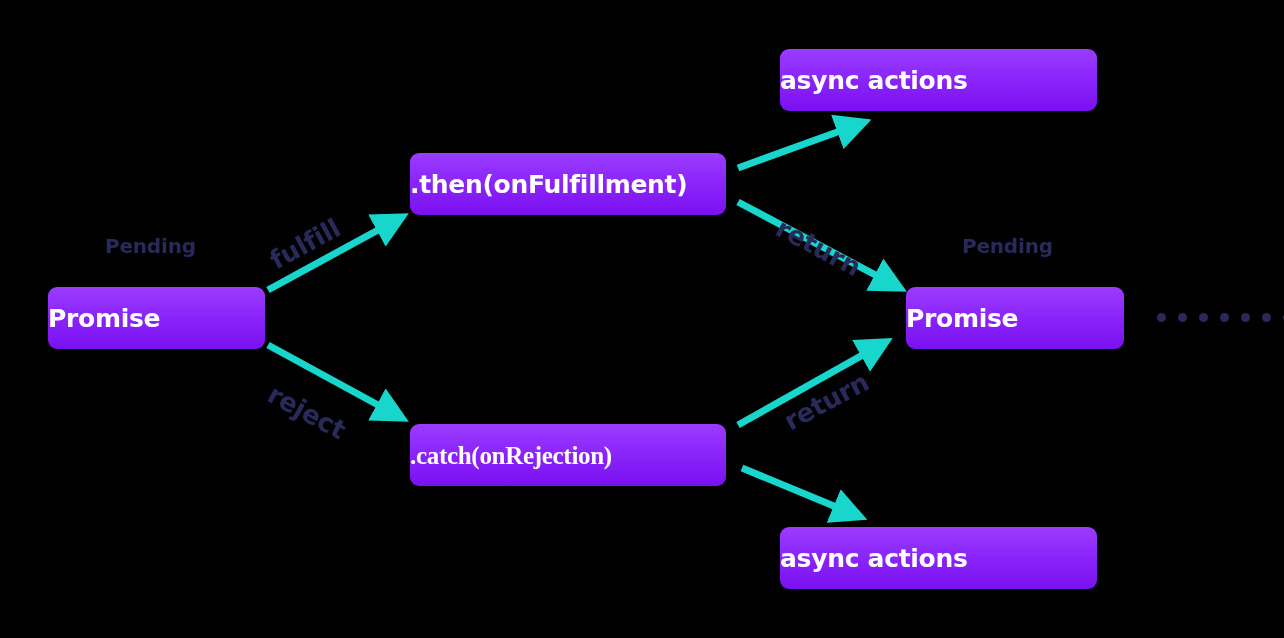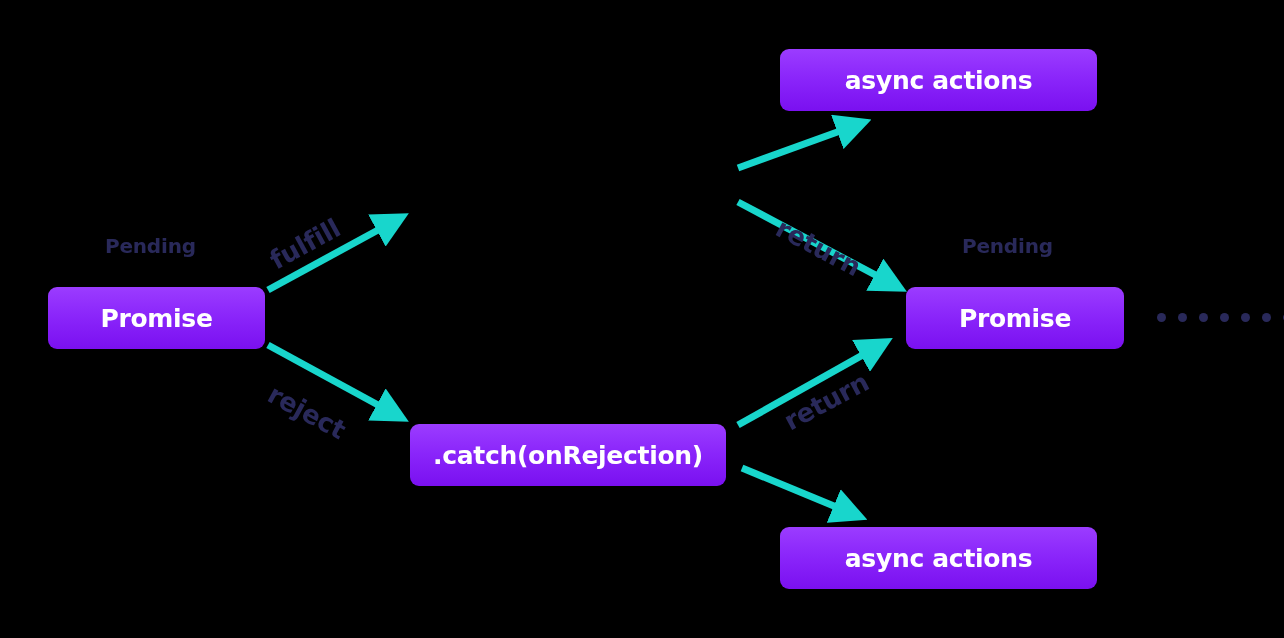--- a/index.html
+++ b/index.html
@@ -19,21 +19,20 @@
     position: absolute;
     left: 0;
     top: 0;
     width: 1284px;
     height: 638px;
   }
   .node-box {
     position: absolute;
     display: flex;
     align-items: center;
-    justify-content: center;
     border-radius: 9px;
     background: linear-gradient(180deg, #9b3cff 0%, #8a25fa 48%, #7a10f0 100%);
     box-shadow: 0 0 0 0 rgba(0,0,0,0);
     box-sizing: border-box;
   }
   .node-label {
     color: #ffffff;
     font-weight: bold;
     font-size: 25px;
     letter-spacing: -0.3px;
@@ -90,22 +89,25 @@
         <line x1="738" y1="202" x2="886.5194956470536" y2="280.90098206249723" marker-end="url(#arrowhead)"></line>
         <line x1="738" y1="425" x2="872.665373769587" y2="349.36602295132786" marker-end="url(#arrowhead)"></line>
         <line x1="742" y1="468" x2="845.9877811785154" y2="511.0294266945581" marker-end="url(#arrowhead)"></line>
       </g>
   </svg>
 
   <div class="node-box" style="left: 48px; top: 287px; width: 217px; height: 62px;">
     <span class="node-label">Promise</span>
   </div>
 
+  <div class="node-box" style="left: 410px; top: 153px; width: 316px; height: 62px;">
+    <span class="node-label">.then(onFulfillment)</span>
+  </div>
 
-  <div class="node-box" style="left: 410px; top: 424px; width: 316px; height: 62px;">
+  <div class="node-box" style="left: 410px; top: 424px; width: 316px; height: 62px; font-family: Liberation Serif, serif;">
     <span class="node-label">.catch(onRejection)</span>
   </div>
 
   <div class="node-box" style="left: 780px; top: 49px; width: 317px; height: 62px;">
     <span class="node-label">async actions</span>
   </div>
 
   <div class="node-box" style="left: 780px; top: 527px; width: 317px; height: 62px;">
     <span class="node-label">async actions</span>
   </div>

